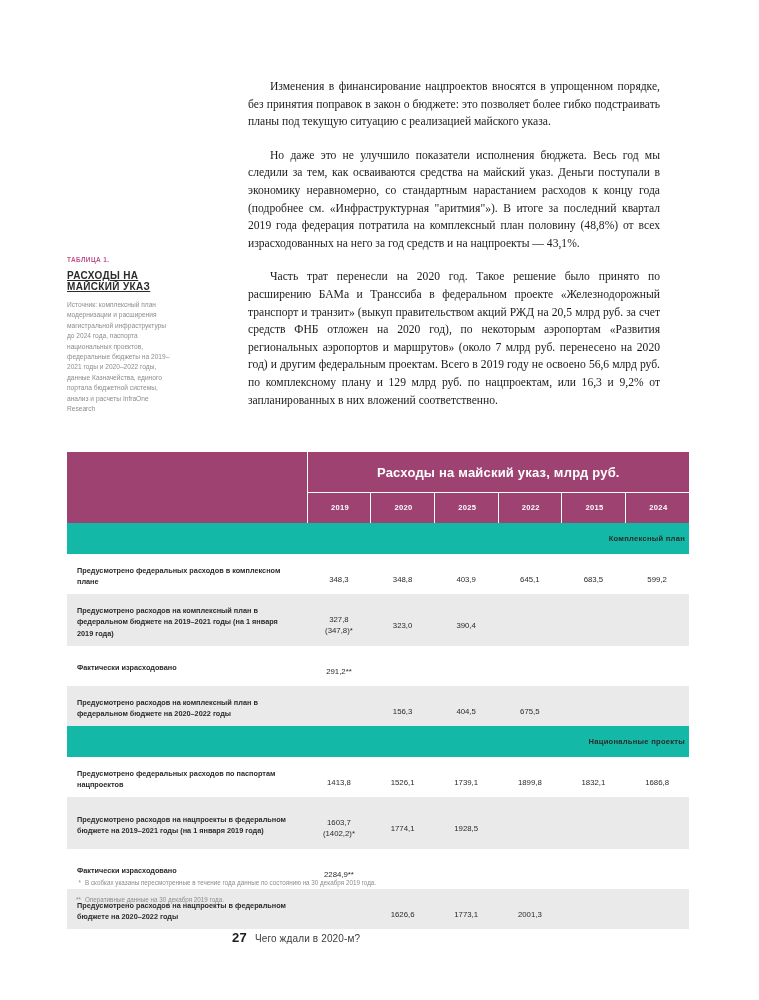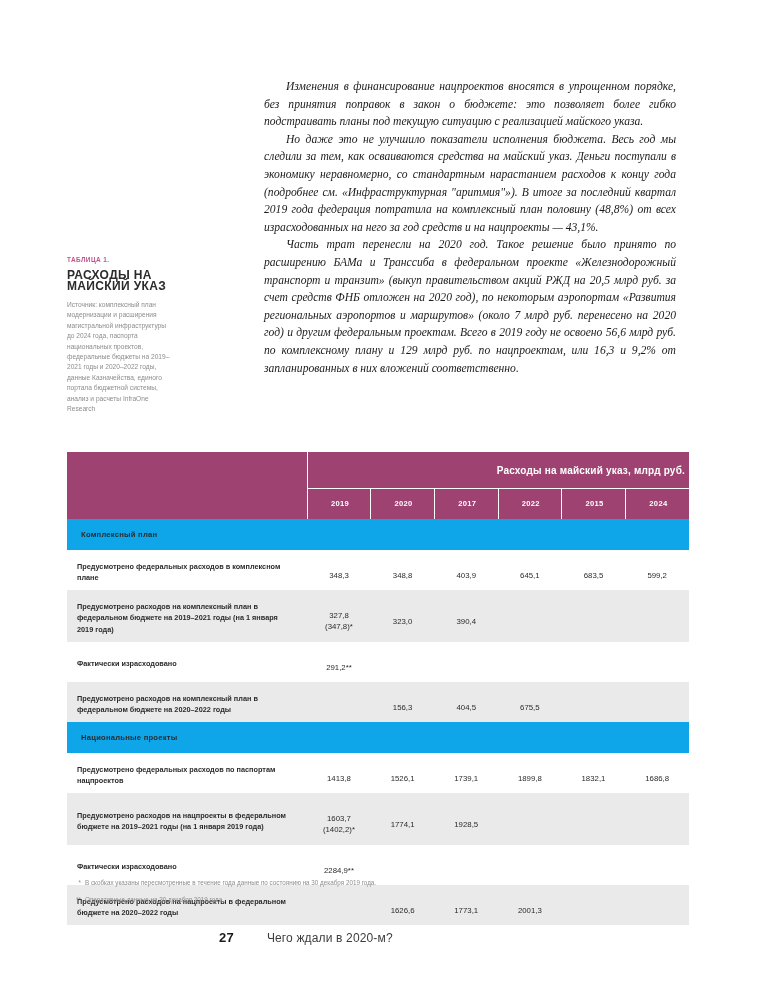--- a/index.html
+++ b/index.html
@@ -19,60 +19,60 @@
 
   .page {
     position: absolute;
     inset: 0;
     background: #ffffff;
   }
 
   
   .article-column {
     position: absolute;
-    left: 264px;
+    left: 248px;
     top: 78px;
     width: 412px;
-    font-style: italic;
   }
   .article-column p {
     margin: 0;
     font-family: "Liberation Serif", serif;
     font-size: 11.6px;
     line-height: 17.6px;
     text-align: justify;
     text-indent: 22px;
     color: #1b1b1b;
     hyphens: manual;
   }
-  .article-column p + p { margin-top: 0px; }
+  .article-column p + p { margin-top: 16px; }
 
   
   .caption-rail {
     position: absolute;
     left: 67px;
     top: 256px;
     width: 104px;
   }
   .caption-kicker {
     font-size: 6.4px;
     font-weight: 700;
     letter-spacing: 0.45px;
     color: #c0538b;
     margin: 0 0 7px 0;
     text-transform: uppercase;
   }
   .caption-title {
-    font-size: 12px;
+    font-size: 10px;
     font-weight: 700;
     letter-spacing: 0.35px;
     line-height: 11px;
     color: #2b2b2b;
     margin: 0 0 8px 0;
     text-transform: uppercase;
+    text-decoration: underline;
   }
   .caption-source {
     font-size: 6.6px;
     line-height: 10.4px;
     color: #8d8d8d;
     margin: 0;
   }
 
   
   .data-table-wrap {
@@ -89,42 +89,42 @@
   table.data-table col.c-label { width: 240px; }
   table.data-table col.c-year  { width: 63.6px; }
 
   .hdr-blank {
     background: #9e4272;
     border-right: 1px solid #ffffff;
   }
   .hdr-span {
     background: #9e4272;
     color: #ffffff;
-    font-size: 10px;
+    font-size: 13px;
     font-weight: 700;
     letter-spacing: 0.2px;
-    text-align: right;
+    text-align: center;
     padding: 13px 4px 12px 4px;
     border-bottom: 1px solid #ffffff;
   }
   .hdr-year {
     background: #9e4272;
     color: #ffffff;
     font-size: 7.6px;
     font-weight: 700;
     letter-spacing: 0.3px;
     text-align: center;
     padding: 10px 0 11px 2px;
     border-right: 1px solid #ffffff;
   }
   .hdr-year.last { border-right: none; }
 
   tr.section-row td {
-    background: #0ea5e9;
-    text-align: left;
+    background: #14b8a6;
+    text-align: right;
     font-size: 7.6px;
     font-weight: 700;
     letter-spacing: 0.25px;
     color: #2b2b2b;
     padding: 11px 4px 11px 4px;
   }
   tr.section-row td .section-inner {
     
     margin-left: 10px;
   }
@@ -171,36 +171,35 @@
   .footnote .fn-mark {
     width: 14px;
     flex: 0 0 14px;
     text-align: right;
     padding-right: 4px;
   }
 
   
   .page-footer {
     position: absolute;
-    left: 219px;
+    left: 232px;
     top: 930px;
     display: flex;
     align-items: baseline;
-    gap: 33px;
   }
   .page-number {
     font-size: 13px;
     font-weight: 700;
     color: #1b1b1b;
     letter-spacing: 0.2px;
   }
   .running-head {
-    font-size: 12px;
+    font-size: 10px;
     color: #3c3c3c;
-    margin-left: 0;
+    margin-left: 8px;
     letter-spacing: 0.15px;
   }
 </style>
 </head>
 <body>
 
 <div class="page">
 
   <div class="article-column">
     <p>Изменения в финансирование нацпроектов вносятся в упрощенном порядке, без принятия поправок в закон о бюджете: это позволяет более гибко подстраивать планы под текущую ситуацию с реализацией майского указа.</p>
@@ -226,21 +225,21 @@
           <col class="c-year">
       </colgroup>
       <thead>
         <tr>
           <th class="hdr-blank" rowspan="2"></th>
           <th class="hdr-span" colspan="6">Расходы на майский указ, млрд руб.</th>
         </tr>
         <tr>
           <th class="hdr-year">2019</th>
           <th class="hdr-year">2020</th>
-          <th class="hdr-year">2017</th>
+          <th class="hdr-year">2025</th>
           <th class="hdr-year">2022</th>
           <th class="hdr-year">2015</th>
           <th class="hdr-year last">2024</th>
         </tr>
       </thead>
       <tbody>
 
         <tr class="section-row">
           <td colspan="7">
             <span class="section-inner">Комплексный план</span>

